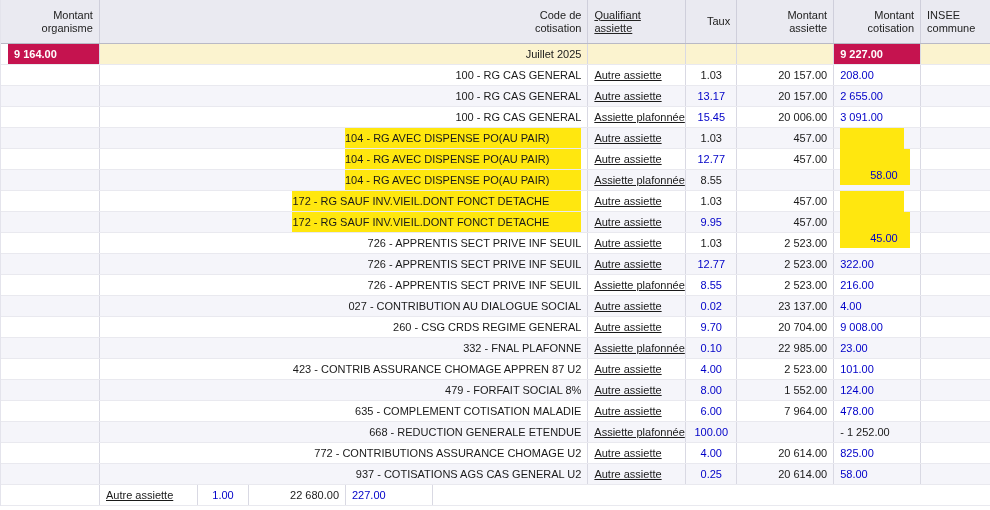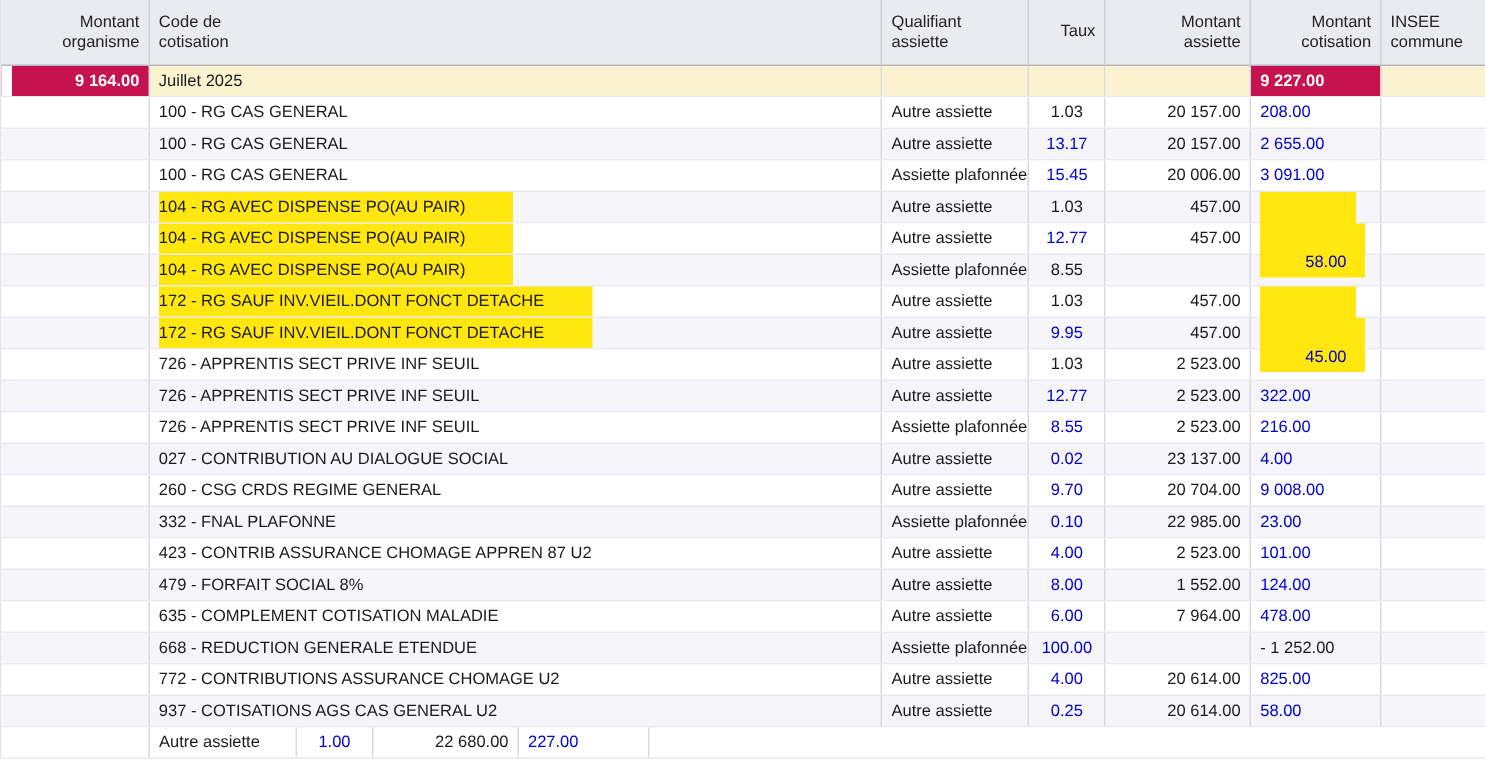--- a/index.html
+++ b/index.html
@@ -26,23 +26,23 @@
   .th span { white-space:pre-line; line-height:13px; }
   .th.right { align-items:flex-end; text-align:right; }
 
   
   .tr { display:flex; height:21px; background:#ffffff; border-bottom:1px solid #e9e9ef; }
   .tr.alt { background:#f5f5fa; }
   .td {
     padding:0 6px; line-height:20px; white-space:nowrap;
     border-right:1px solid #d9d9e3; overflow:visible;
   }
-  .c0 { width:99px;  text-align:right; }
-  .c1 { width:489px; }
-  .c2 { width:98px;  }
+  .c0 { width:99px;  }
+  .c1 { width:489px;text-align:right; }
+  .c2 { width:98px;text-decoration:underline;  }
   .c3 { width:51px;  text-align:center; }
   .c4 { width:97px;  text-align:right; }
   .c5 { width:87px;  text-align:left; }
   .c6 { width:69px;  border-right:none; }
 
   
   .tr.summary .td.cream { background:var(--summary-cream,#fbf3cf); }
   .tr.summary .td.red {
     background:var(--accent-red,#c5134f);
     color:#ffffff; font-weight:bold;

